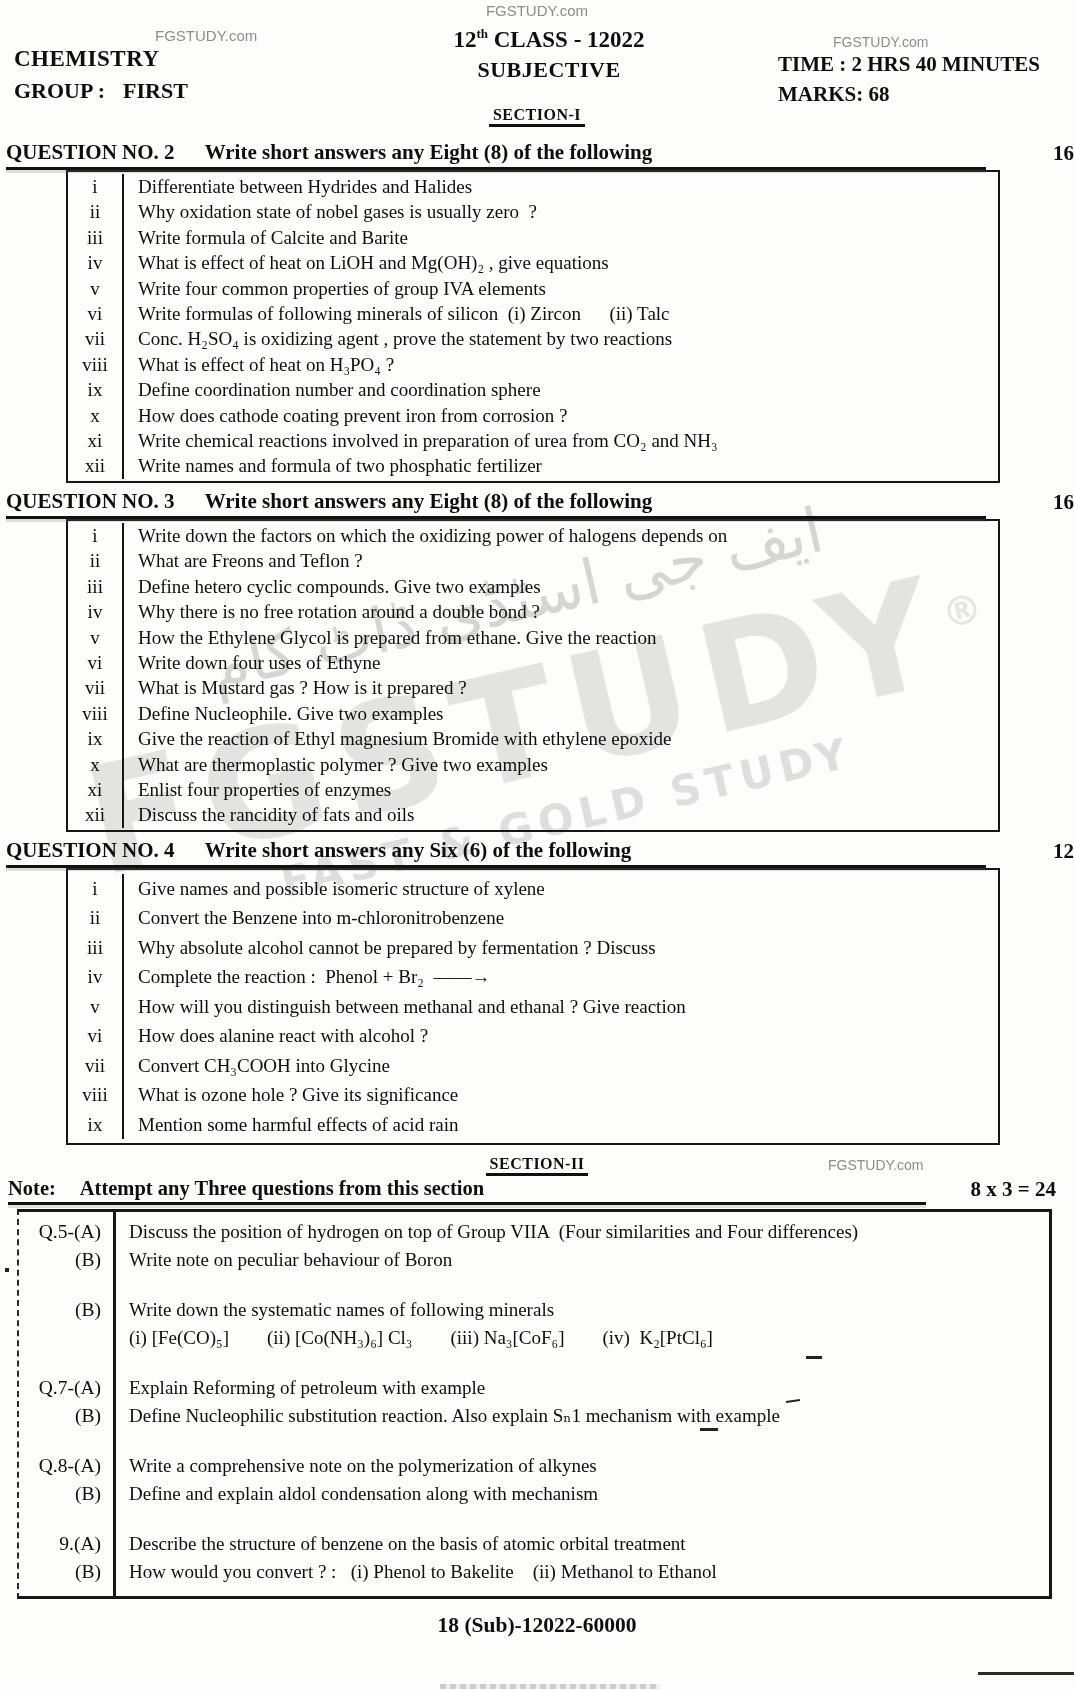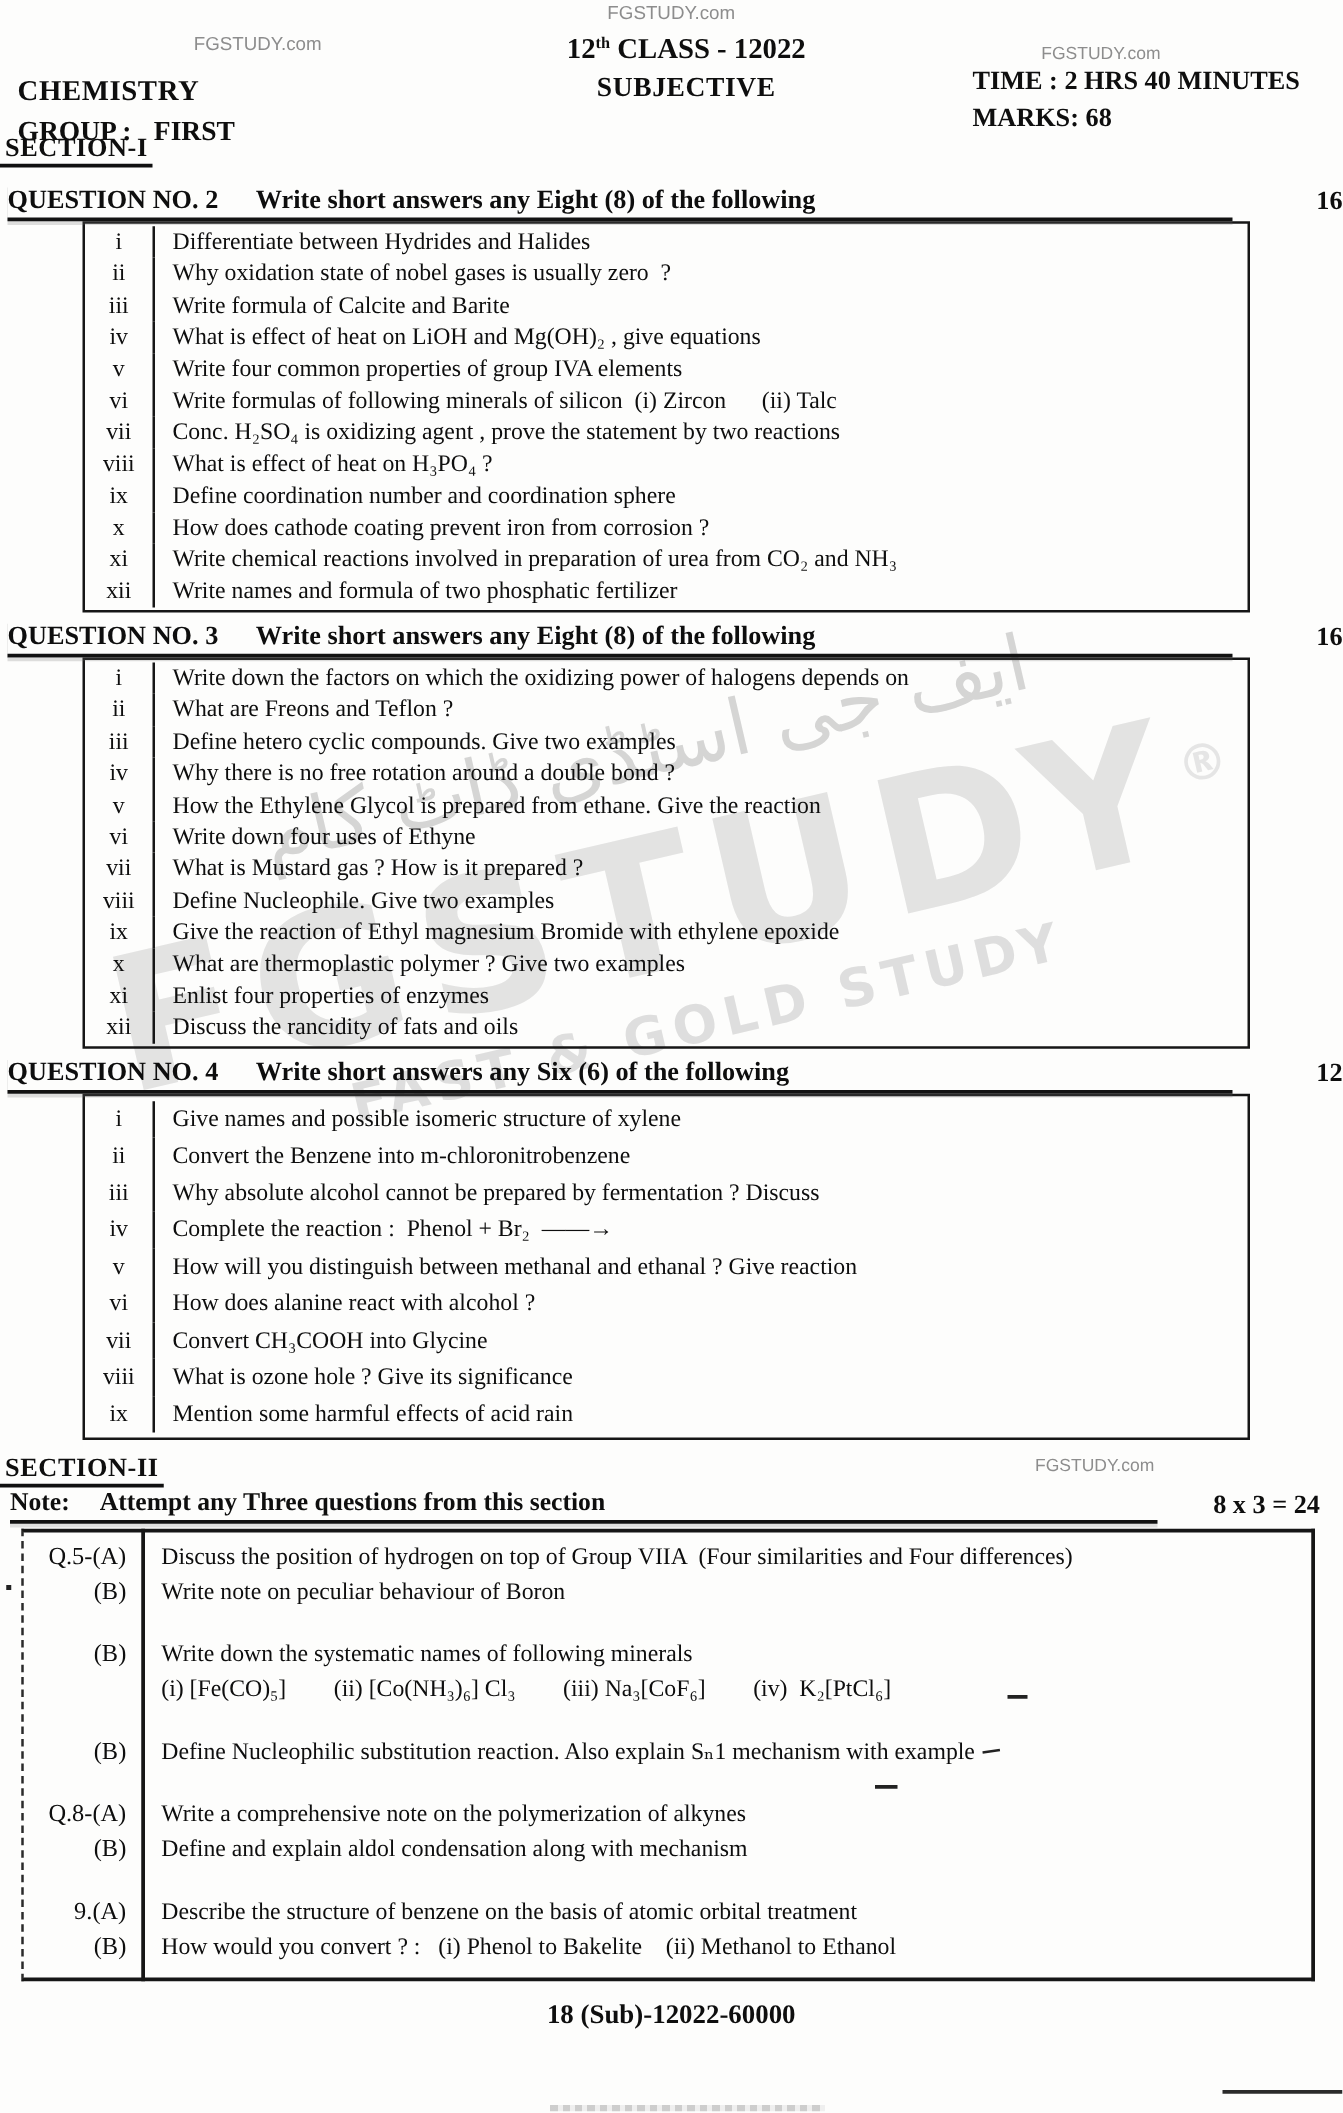--- a/index.html
+++ b/index.html
@@ -3,35 +3,35 @@
 <meta charset="utf-8">
 <style>
   html,body{margin:0;padding:0;}
   body{
     width:1074px;height:1690px;position:relative;overflow:hidden;
     background:#fdfdfc;color:#0e0e0e;
     font-family:"Liberation Serif","DejaVu Serif",serif;
   }
   .wm{color:#8d8d8d;font-family:"Liberation Sans","DejaVu Sans",sans-serif;font-size:15px;position:absolute;}
   
-  .hdr-left{position:absolute;top:60px;left:14px;}
+  .hdr-left{position:absolute;top:46px;left:14px;}
   .hdr-subject{font-weight:bold;font-size:23px;letter-spacing:.5px;}
   .hdr-group{font-weight:bold;font-size:22px;margin-top:6px;}
   .hdr-group .gv{margin-left:18px;}
   .hdr-center{position:absolute;top:26px;left:12px;width:1074px;text-align:center;}
   .hdr-class{font-weight:bold;font-size:23px;}
   .hdr-class .sup{font-size:13px;vertical-align:super;}
   .hdr-type{font-weight:bold;font-size:22px;margin-top:4px;letter-spacing:.5px;}
   .hdr-right{position:absolute;top:34px;left:778px;}
   .hdr-right .wm-inline{position:static;display:block;margin-left:55px;font-size:14px;}
   .hdr-time{font-weight:bold;font-size:21px;margin-top:2px;}
   .hdr-marks{font-weight:bold;font-size:21px;margin-top:5px;}
   
   .main{position:absolute;top:0;left:0;width:1074px;padding-top:106px;z-index:2;}
-  .sec-title{text-align:left;font-weight:bold;font-size:21px;letter-spacing:.5px;}
+  .sec-title{text-align:center;font-weight:bold;font-size:16px;letter-spacing:.5px;}
   .sec-title .u{border-bottom:3.5px solid #101010;padding:0 4px 1px 4px;}
   .s2-titlebar{position:relative;margin-top:10px;}
   
   .qhead{display:flex;align-items:flex-end;margin:16px 0 0 6px;}
   .qhead-line{flex:1;border-bottom:3.5px solid #121212;padding-bottom:2px;
               box-shadow:0 3px 0 rgba(110,110,110,.22);}
   .qhead-label,.qhead-instr{font-weight:bold;font-size:21px;}
   .qhead-instr{margin-left:26px;}
   .qhead-marks{flex:0 0 88px;text-align:right;font-weight:bold;font-size:21px;padding-bottom:4px;}
   
@@ -298,20 +298,24 @@
 
     <div class="s2group">
       <div class="s2row">
           <div class="s2label">(B)</div>
         <div class="s2content"><span>Write down the systematic names of following minerals</span><div class="s2sub">(i) [Fe(CO)₅]        (ii) [Co(NH₃)₆] Cl₃        (iii) Na₃[CoF₆]        (iv)  K₂[PtCl₆]</div></div>
       </div>
     </div>
 
     <div class="s2group">
       <div class="s2row">
+          <div class="s2label">Q.7-(A)</div>
+          <div class="s2content">Explain Reforming of petroleum with example</div>
+        </div>
+      <div class="s2row">
           <div class="s2label">(B)</div>
           <div class="s2content">Define Nucleophilic substitution reaction. Also explain Sₙ1 mechanism with example</div>
         </div>
     </div>
 
     <div class="s2group">
       <div class="s2row">
           <div class="s2label">Q.8-(A)</div>
           <div class="s2content">Write a comprehensive note on the polymerization of alkynes</div>
         </div>

